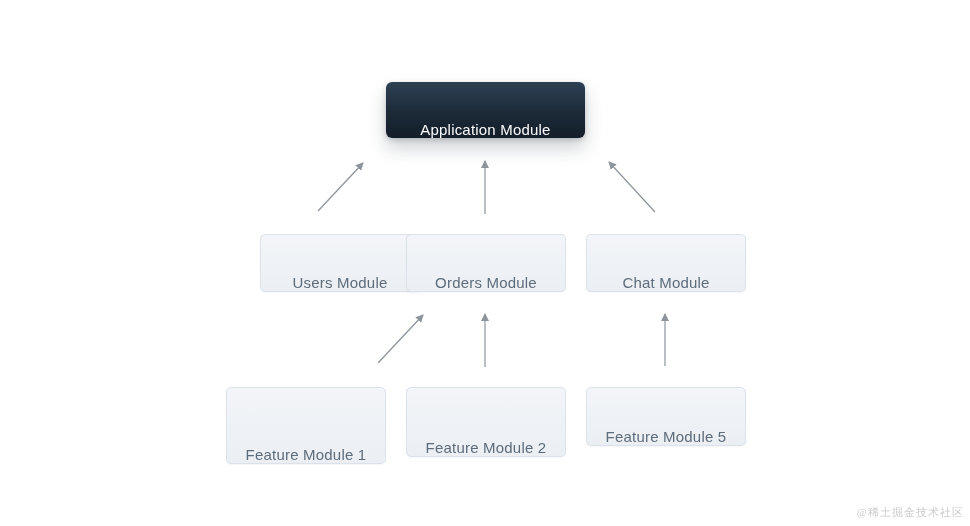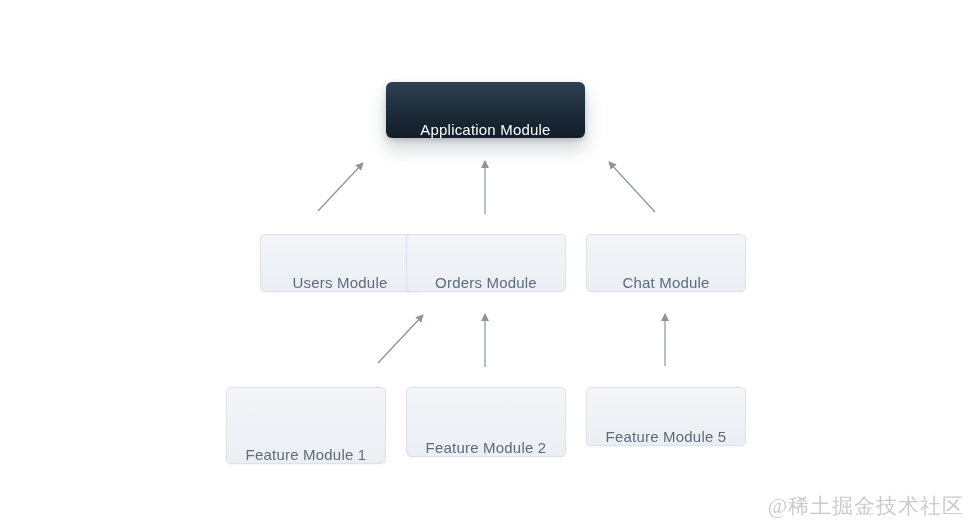--- a/index.html
+++ b/index.html
@@ -66,21 +66,21 @@
   .pos-users   {left:212px;top:234px;margin-left:48px;}
   .pos-orders  {left:406px;top:234px;}
   .pos-chat    {left:586px;top:234px;}
   .pos-feature1{left:226px;top:387px;height:77px;}
   .pos-feature2{left:406px;top:387px;height:70px;}
   .pos-feature3{left:586px;top:387px;height:59px;}
   .watermark{
     position:absolute;
     right:6px;bottom:6px;
     font-family:"Liberation Serif", serif;
-    font-size:21px;
+    font-size:11px;
     color:var(--watermark-color);
     letter-spacing:1px;
   }
 </style>
 </head>
 <body>
 
 <div class="canvas">
 
   <svg class="edges-layer" width="970" height="526" viewBox="0 0 970 526" xmlns="http://www.w3.org/2000/svg">

